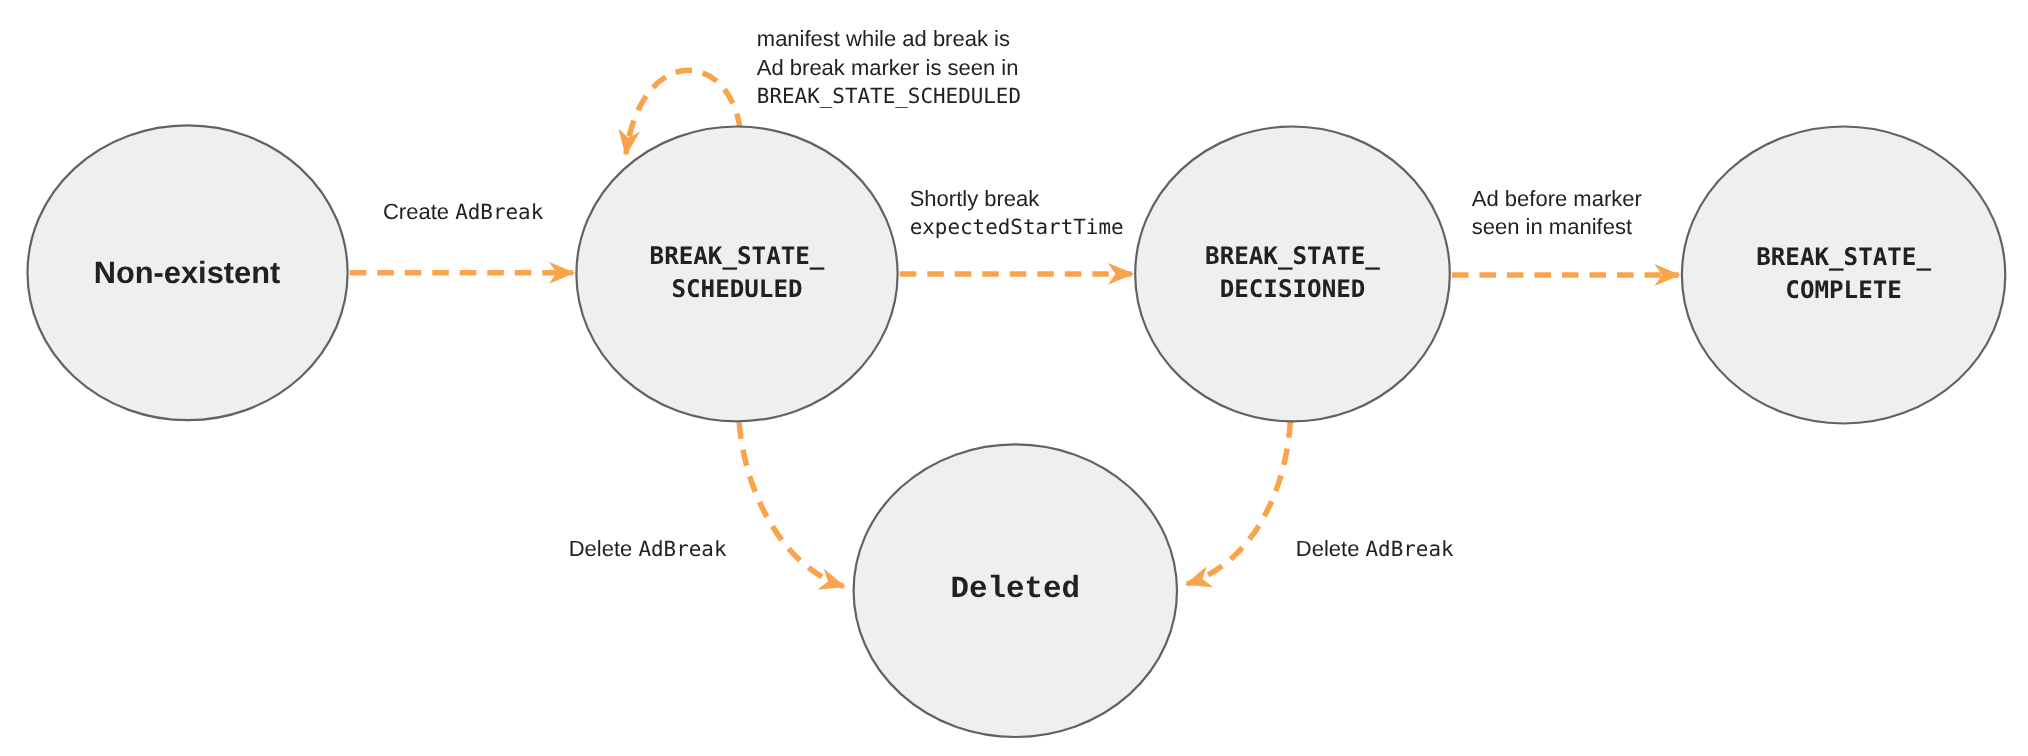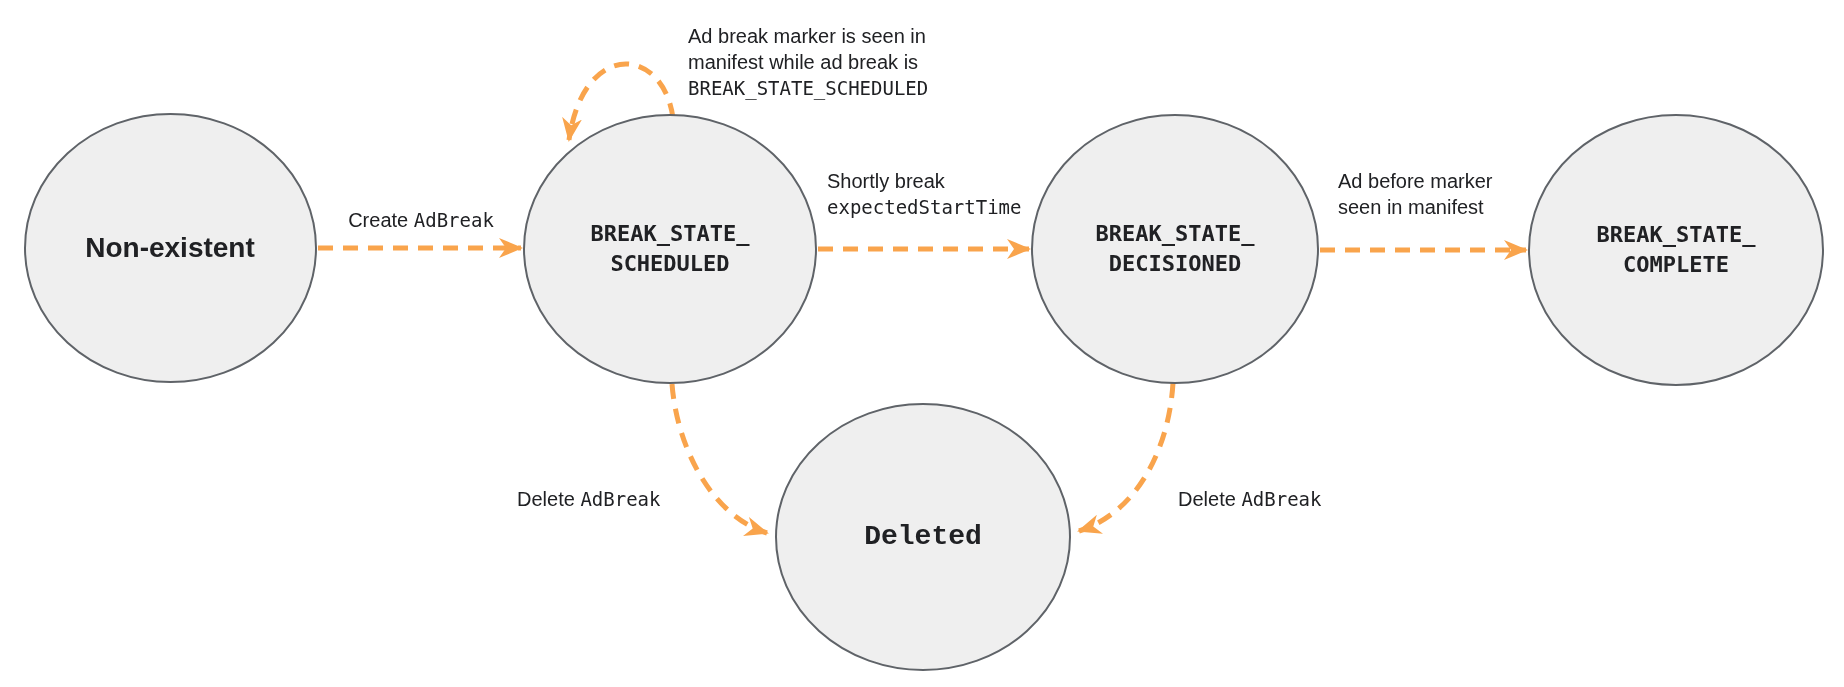--- a/index.html
+++ b/index.html
@@ -4,21 +4,21 @@
 <style>
   html,body { margin:0; padding:0; background:#ffffff; }
   .stage {
     position:relative; width:1844px; height:687px; background:#ffffff;
     font-family:"Liberation Sans", sans-serif; color:#202124; overflow:hidden;
   }
   .stage svg { position:absolute; left:0; top:0; }
   .edge { fill:none; stroke:#F9A44C; stroke-width:5; stroke-dasharray:15 10; }
   .node { fill:#EFEFEF; stroke:#5F6368; stroke-width:2; }
   .edge-label { position:absolute; font-size:20px; line-height:26px; white-space:nowrap; }
-  .edge-label.centered { transform:translate(-50%,-50%);margin-top:27px; }
+  .edge-label.centered { transform:translate(-50%,-50%); }
   .code { font-family:"DejaVu Sans Mono", monospace; font-size:19px; }
   .node-label {
     position:absolute; transform:translate(-50%,-50%); text-align:center;
     font-weight:bold; white-space:nowrap;
   }
   .node-label.sans-node { font-size:28px; line-height:28px; }
   .node-label.mono-node { font-family:"DejaVu Sans Mono", monospace; font-size:22px; line-height:30px; }
 </style>
 </head>
 <body>
@@ -63,22 +63,22 @@
     <div>COMPLETE</div>
   </div>
 
   <div class="node-label sans-node" style="left:923px; top:537px;font-family:Liberation Mono, monospace;">Deleted</div>
 
   <div class="edge-label centered" style="left:421px; top:193px;">
     <span>Create </span><span class="code">AdBreak</span>
   </div>
 
   <div class="edge-label" style="left:688px; top:23px;">
+    <div>manifest while ad break is</div>
     <div>Ad break marker is seen in</div>
-    <div>manifest while ad break is</div>
     <div class="code">BREAK_STATE_SCHEDULED</div>
   </div>
 
   <div class="edge-label" style="left:827px; top:168px;">
     <div>Shortly break</div>
     <div class="code">expectedStartTime</div>
   </div>
 
   <div class="edge-label" style="left:1338px; top:168px;">
     <div>Ad before marker</div>

